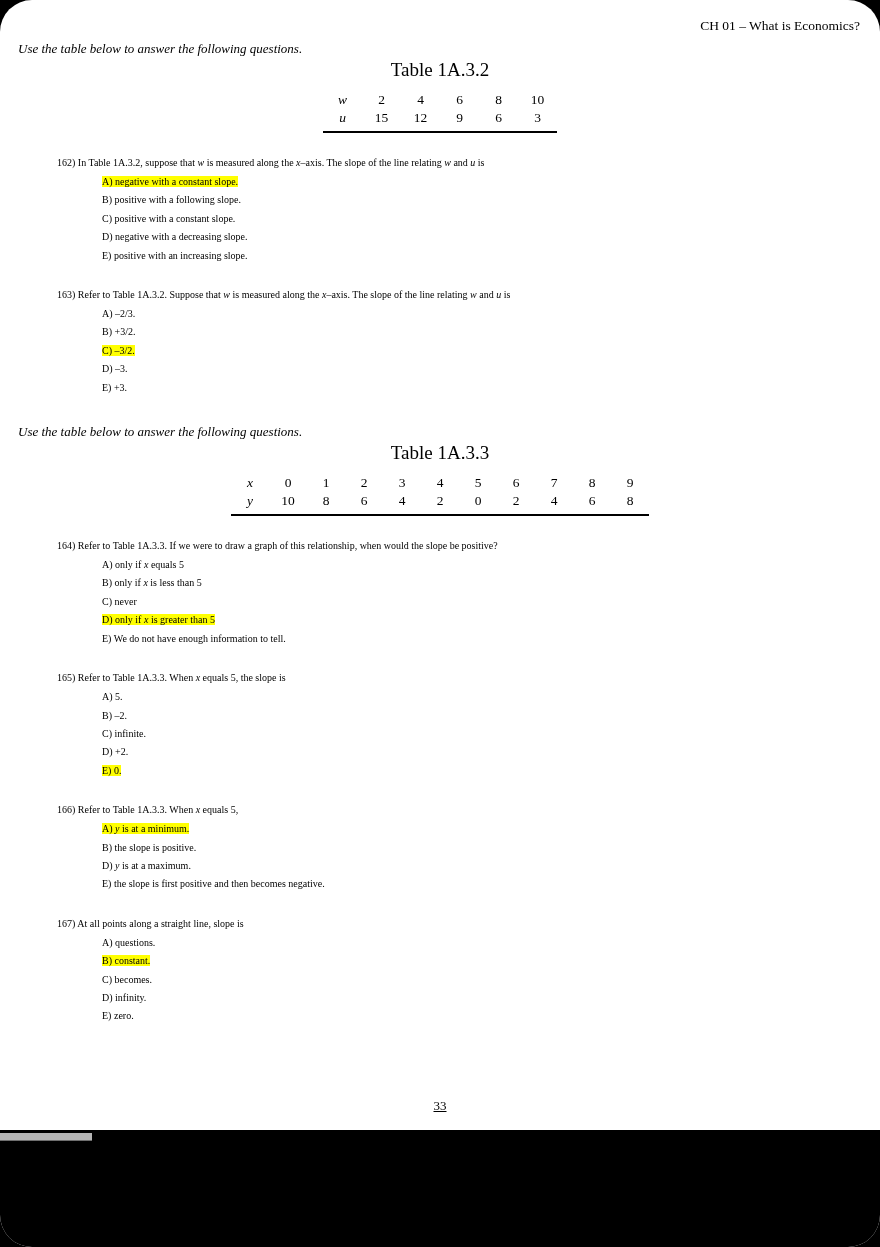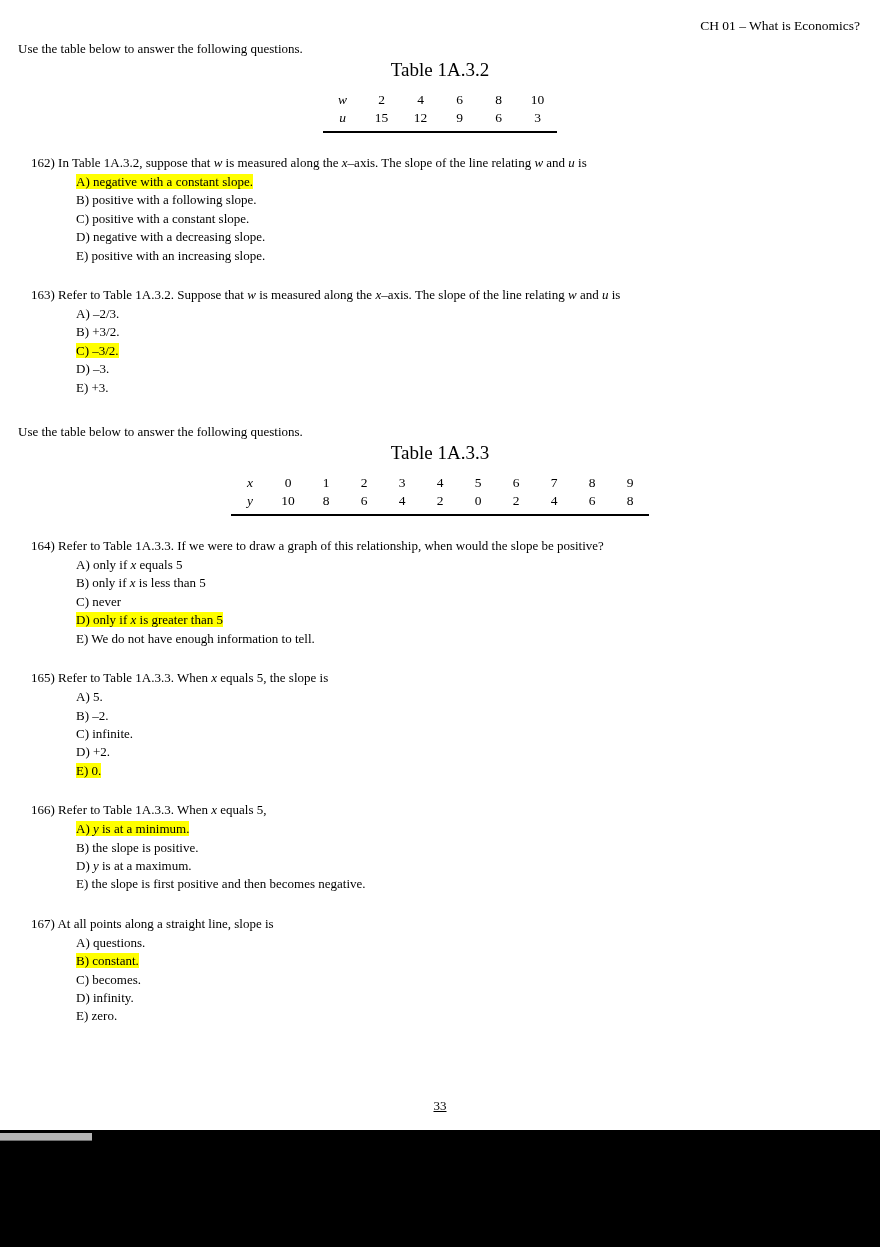--- a/index.html
+++ b/index.html
@@ -5,30 +5,32 @@
   * { box-sizing: border-box; }
   html, body { margin: 0; padding: 0; background: #000; }
   .page {
     position: relative;
     width: 880px;
     height: 1247px;
     background: #ffffff;
     font-family: "Liberation Serif", "DejaVu Serif", serif;
     color: #000;
     overflow: hidden;
+    border-radius: 32px;
   }
   .header {
     position: absolute;
     top: 18px;
     right: 20px;
     font-size: 13.5px;
   }
   .content { padding-top: 40px; }
   .instructions {
     margin: 0 0 0 18px;
+    font-style: italic;
     font-size: 13px;
     line-height: 17px;
   }
   .instructions.second { margin-top: 26px; }
   .table-title {
     text-align: center;
     font-weight: normal;
     font-size: 19px;
     margin-top: 4px;
     line-height: 17px;
@@ -42,22 +44,22 @@
     text-align: center;
     font-size: 13.5px;
     line-height: 18px;
     padding: 0;
   }
   .datatable tr:last-child td { padding-bottom: 4px; }
   .t1 td { width: 39px; }
   .t2 td { width: 38px; }
   .datatable td.lbl { font-style: italic; }
   .question {
-    margin: 21px 0 0 31px;
-    font-size: 13px;
+    margin: 21px 0 0 57px;
+    font-size: 10px;
   }
   .stem { line-height: 18px; }
   .qnum { }
   .options { margin-left: 45px; margin-top: 1px; }
   .option { line-height: 18.4px; }
   .opt-text.hl { background: var(--hl, #ffff00); }
   i, .mvar { font-style: italic; }
   .page-number {
     position: absolute;
     top: 1098px;

